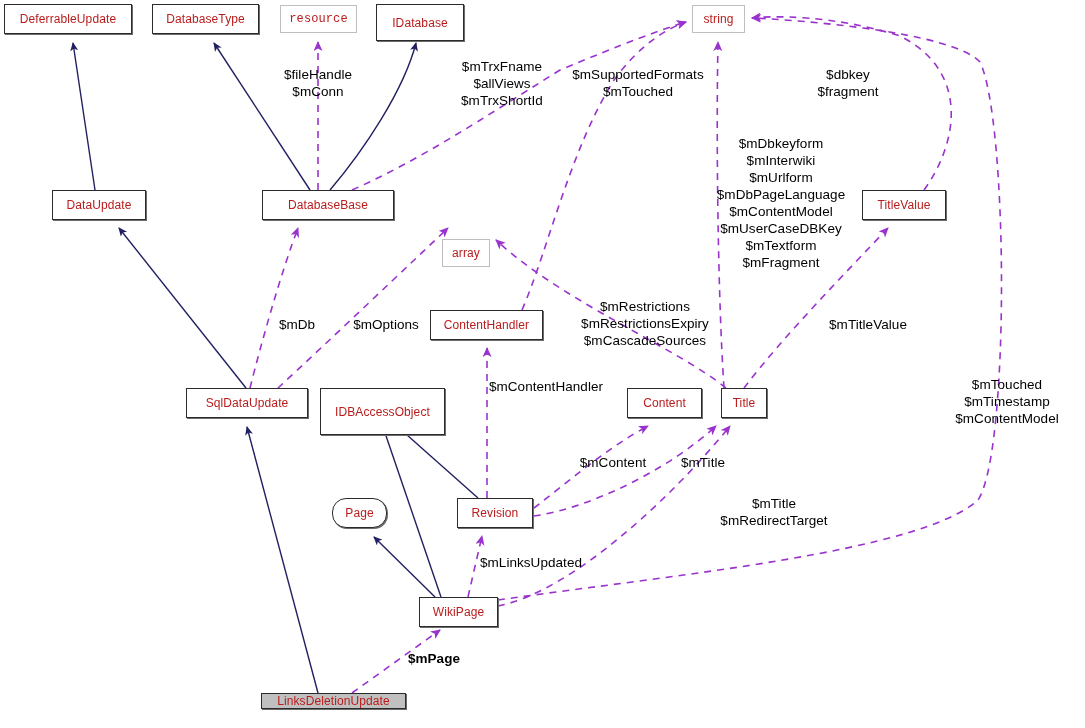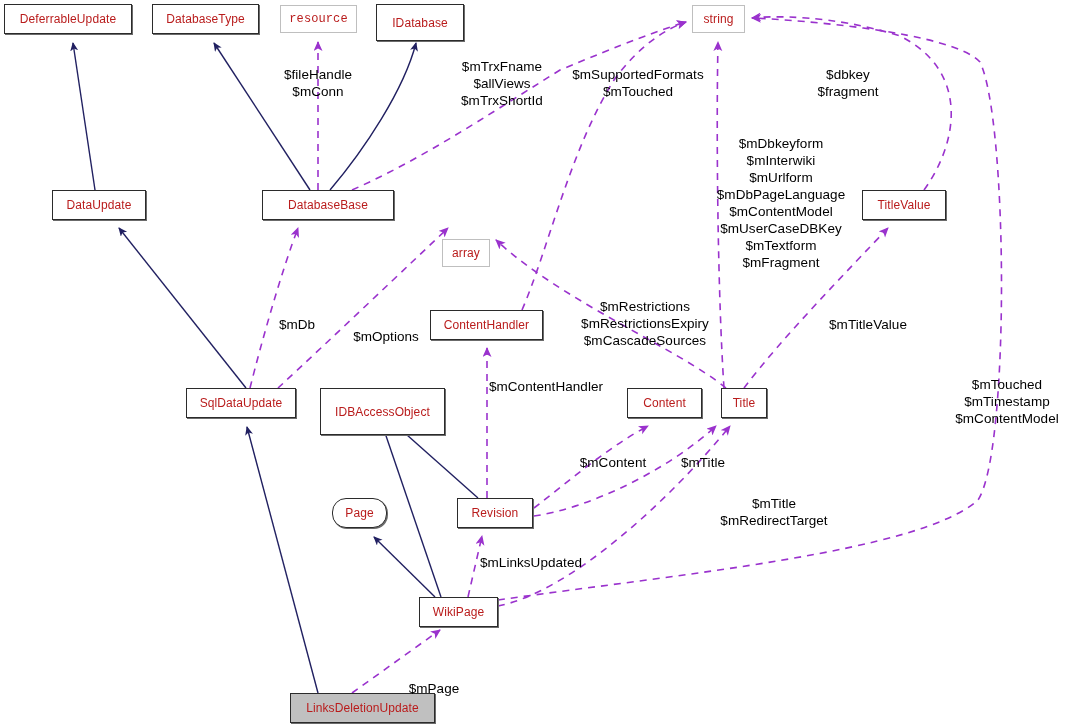--- a/index.html
+++ b/index.html
@@ -137,21 +137,21 @@
   </div>
 
   <div class="node solid" style="left:862px; top:190px; width:84px; height:30px;">
     <span>TitleValue</span>
   </div>
 
   <div class="node solid" style="left:430px; top:310px; width:113px; height:30px;">
     <span>ContentHandler</span>
   </div>
 
-  <div class="node solid" style="left:186px; top:388px; width:110px; height:30px;">
+  <div class="node solid" style="left:186px; top:388px; width:122px; height:30px;">
     <span>SqlDataUpdate</span>
   </div>
 
   <div class="node solid" style="left:320px; top:388px; width:125px; height:47px;text-align:center;">
     <span>IDBAccessObject</span>
   </div>
 
   <div class="node solid" style="left:627px; top:388px; width:75px; height:30px;">
     <span>Content</span>
   </div>
@@ -165,21 +165,21 @@
   </div>
 
   <div class="node solid" style="left:457px; top:498px; width:76px; height:30px;">
     <span>Revision</span>
   </div>
 
   <div class="node solid" style="left:419px; top:597px; width:79px; height:30px;">
     <span>WikiPage</span>
   </div>
 
-  <div class="node current" style="left:261px; top:693px; width:145px; height:30px;margin-left:29px;">
+  <div class="node current" style="left:261px; top:693px; width:145px; height:16px;">
     <span>LinksDeletionUpdate</span>
   </div>
 
   <div class="edge-label" style="left:318px; top:66px; transform:translateX(-50%);">$fileHandle
 $mConn</div>
 
   <div class="edge-label" style="left:502px; top:58px; transform:translateX(-50%);">$mTrxFname
 $allViews
 $mTrxShortId</div>
 
@@ -193,21 +193,21 @@
 $mInterwiki
 $mUrlform
 $mDbPageLanguage
 $mContentModel
 $mUserCaseDBKey
 $mTextform
 $mFragment</div>
 
   <div class="edge-label" style="left:297px; top:316px; transform:translateX(-50%);">$mDb</div>
 
-  <div class="edge-label" style="left:386px; top:328px; transform:translateX(-50%);">$mOptions</div>
+  <div class="edge-label" style="left:386px; top:316px; transform:translateX(-50%);">$mOptions</div>
 
   <div class="edge-label" style="left:645px; top:298px; transform:translateX(-50%);">$mRestrictions
 $mRestrictionsExpiry
 $mCascadeSources</div>
 
   <div class="edge-label" style="left:868px; top:316px; transform:translateX(-50%);">$mTitleValue</div>
 
   <div class="edge-label" style="left:546px; top:378px; transform:translateX(-50%);">$mContentHandler</div>
 
   <div class="edge-label" style="left:1007px; top:376px; transform:translateX(-50%);">$mTouched
@@ -216,15 +216,15 @@
 
   <div class="edge-label" style="left:613px; top:454px; transform:translateX(-50%);">$mContent</div>
 
   <div class="edge-label" style="left:703px; top:454px; transform:translateX(-50%);">$mTitle</div>
 
   <div class="edge-label" style="left:774px; top:495px; transform:translateX(-50%);">$mTitle
 $mRedirectTarget</div>
 
   <div class="edge-label" style="left:531px; top:554px; transform:translateX(-50%);">$mLinksUpdated</div>
 
-  <div class="edge-label" style="left:434px; top:680px; transform:translateX(-50%);">$mPage</div>
+  <div class="edge-label" style="left:434px; top:650px; transform:translateX(-50%);font-weight:bold;">$mPage</div>
 
 </div>
 
 </body></html>

